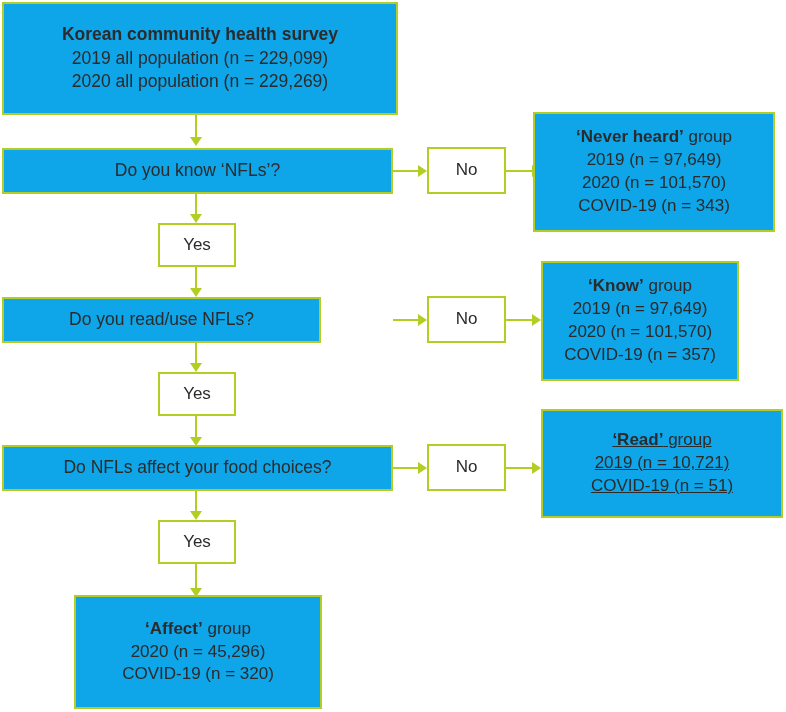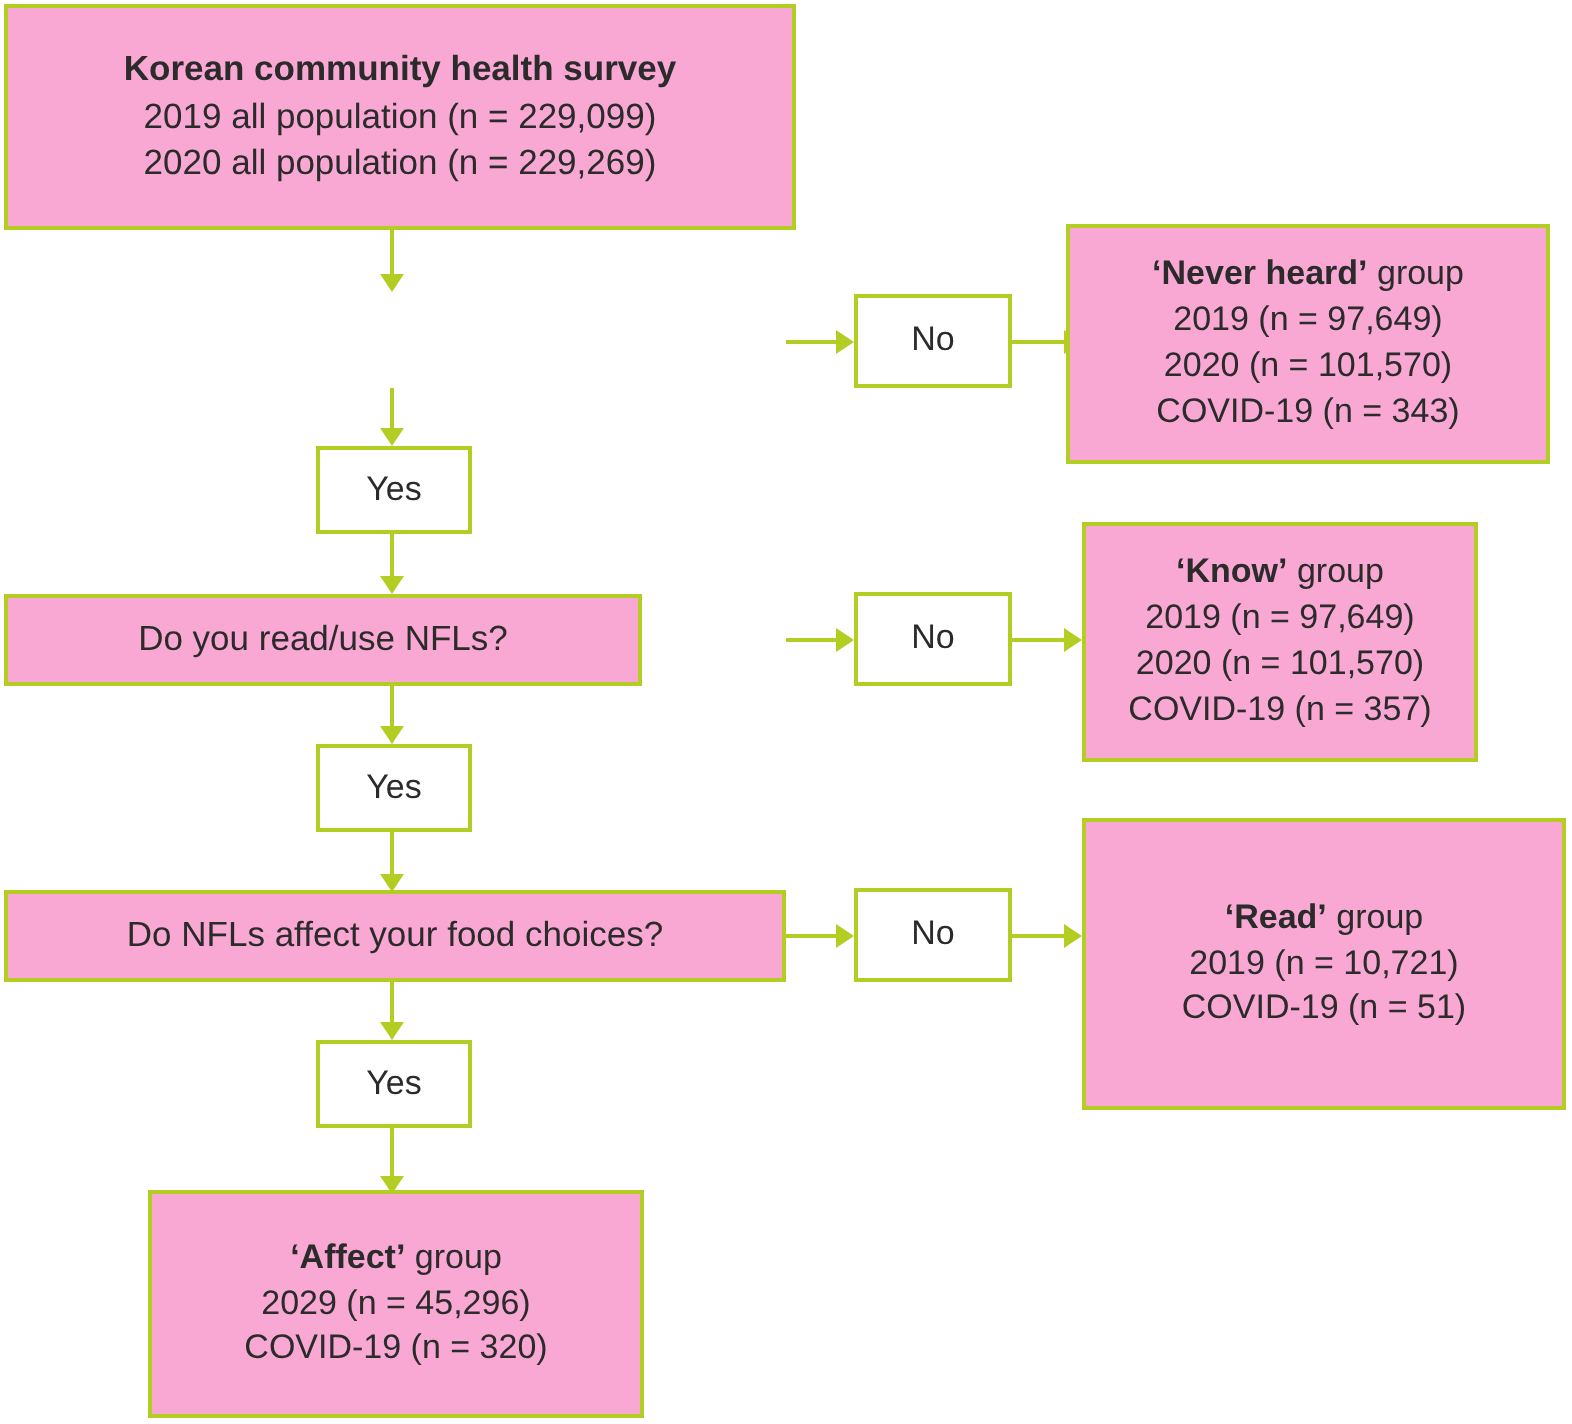--- a/index.html
+++ b/index.html
@@ -24,21 +24,21 @@
     position: absolute;
     box-sizing: border-box;
     border: 2px solid #b4cd23;
     display: flex;
     flex-direction: column;
     align-items: center;
     justify-content: center;
     text-align: center;
     line-height: 1.34;
   }
-  .box.filled  { background: #f9a8d4; }
+  .box.filled  { background: #0ea5e9; }
   .box.hollow  { background: #ffffff; }
 
   .box .line { display: block; white-space: nowrap; }
   .box .line.title { font-weight: bold; }
 
   
   .source-box   { font-size: 17.5px; }
   .question-box { font-size: 17.5px; }
   .answer-box   { font-size: 17px; }
   .group-box    { font-size: 17px; }
@@ -74,20 +74,23 @@
 
   <div class="box filled source-box" style="left:2px; top:2px; width:396px; height:113px;">
     <span class="line title">Korean community health survey</span>
     <span class="line">2019 all population (n = 229,099)</span>
     <span class="line">2020 all population (n = 229,269)</span>
   </div>
 
   <div class="conn v" style="left:195px; top:115px; height:24px;"></div>
   <div class="arrow down" style="left:190px; top:137px;"></div>
 
+  <div class="box filled question-box" style="left:2px; top:148px; width:391px; height:46px;">
+    <span class="line">Do you know ‘NFLs’?</span>
+  </div>
 
   <div class="conn h" style="left:393px; top:170px; width:29px;"></div>
   <div class="arrow right" style="left:418px; top:165px;"></div>
 
   <div class="box hollow answer-box" style="left:427px; top:147px; width:79px; height:47px;">
     <span class="line">No</span>
   </div>
 
   <div class="conn h" style="left:506px; top:170px; width:29px;"></div>
   <div class="arrow right" style="left:532px; top:165px;"></div>
@@ -147,35 +150,35 @@
   <div class="conn h" style="left:393px; top:467px; width:29px;"></div>
   <div class="arrow right" style="left:418px; top:462px;"></div>
 
   <div class="box hollow answer-box" style="left:427px; top:444px; width:79px; height:47px;">
     <span class="line">No</span>
   </div>
 
   <div class="conn h" style="left:506px; top:467px; width:29px;"></div>
   <div class="arrow right" style="left:532px; top:462px;"></div>
 
-  <div class="box filled group-box" style="left:541px; top:409px; width:242px; height:146px;">
+  <div class="box filled group-box" style="left:541px; top:409px; width:242px; height:109px;text-decoration:underline;">
     <span class="line"><b>‘Read’</b><span> group</span></span>
     <span class="line">2019 (n = 10,721)</span>
     <span class="line">COVID-19 (n = 51)</span>
   </div>
 
   <div class="conn v" style="left:195px; top:491px; height:22px;"></div>
   <div class="arrow down" style="left:190px; top:511px;"></div>
 
   <div class="box hollow answer-box" style="left:158px; top:520px; width:78px; height:44px;">
     <span class="line">Yes</span>
   </div>
 
   <div class="conn v" style="left:195px; top:564px; height:26px;"></div>
   <div class="arrow down" style="left:190px; top:588px;"></div>
 
   <div class="box filled group-box" style="left:74px; top:595px; width:248px; height:114px;">
     <span class="line"><b>‘Affect’</b><span> group</span></span>
-    <span class="line">2029 (n = 45,296)</span>
+    <span class="line">2020 (n = 45,296)</span>
     <span class="line">COVID-19 (n = 320)</span>
   </div>
 
 </div>
 
 </body></html>

